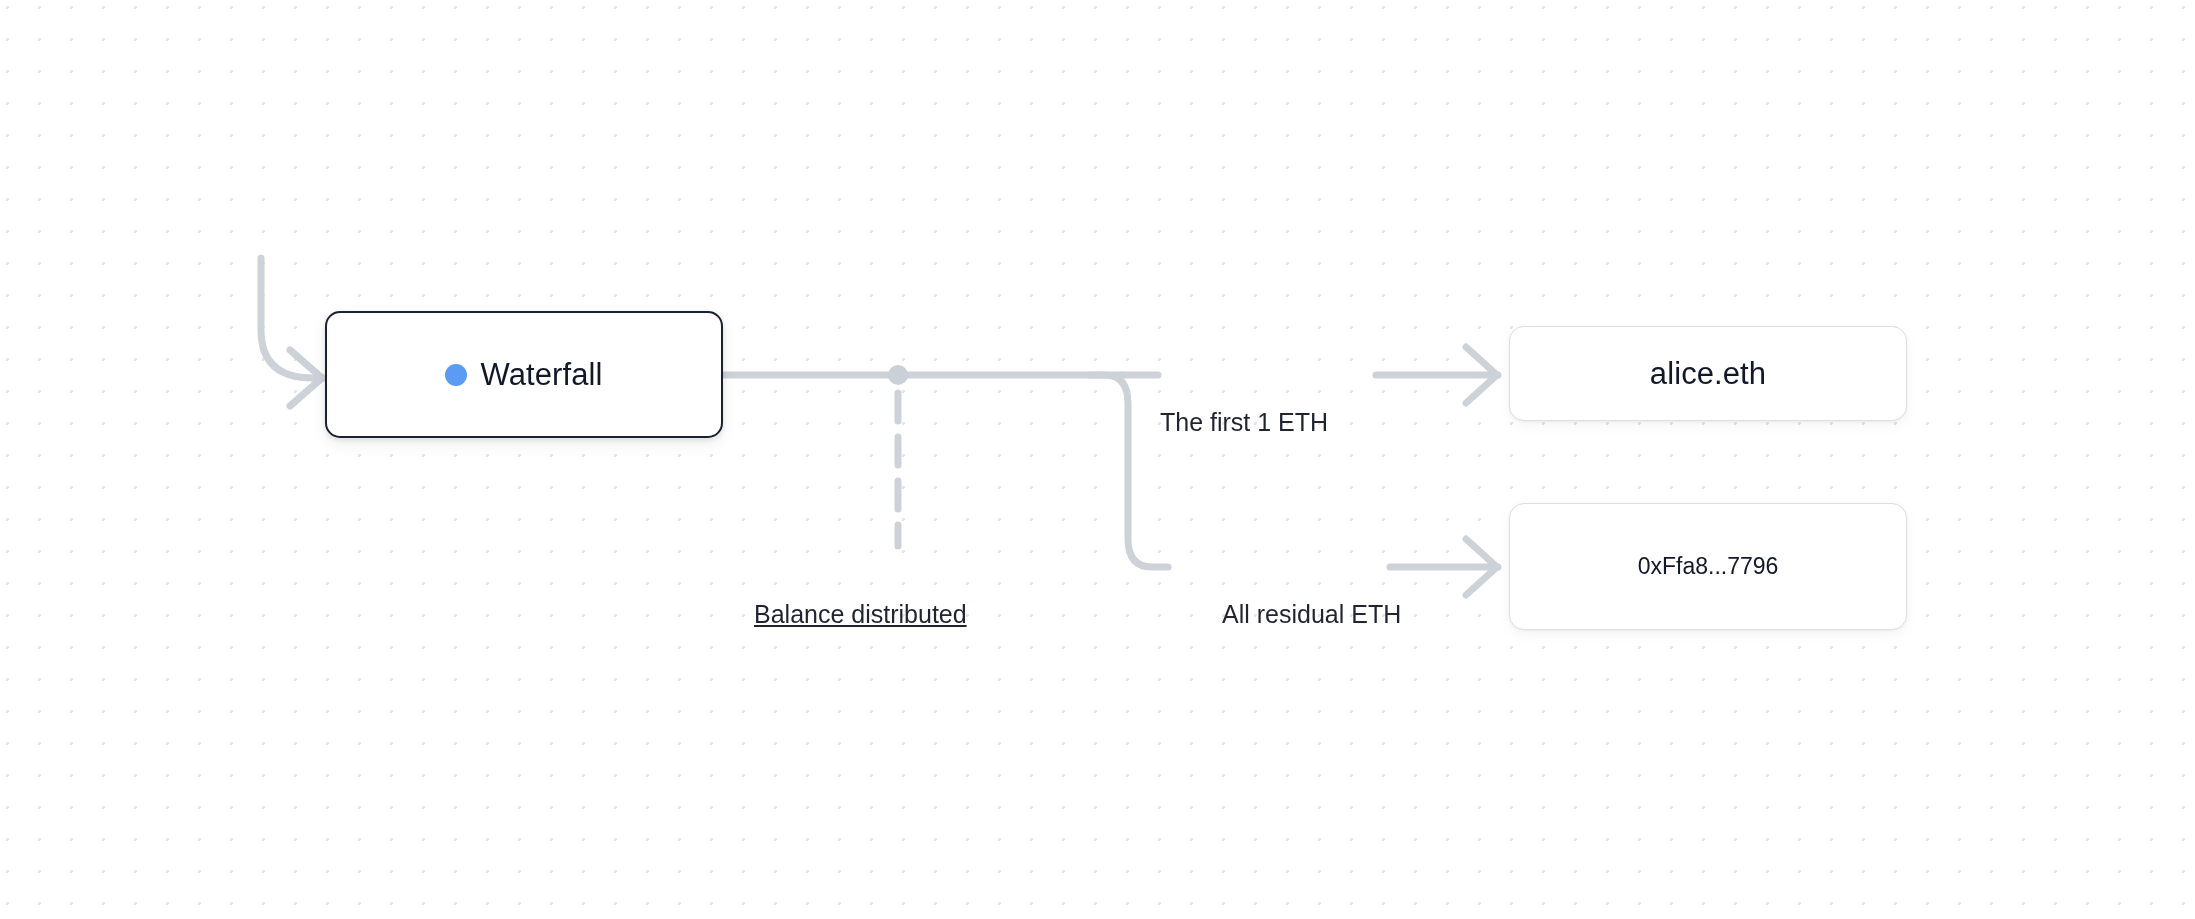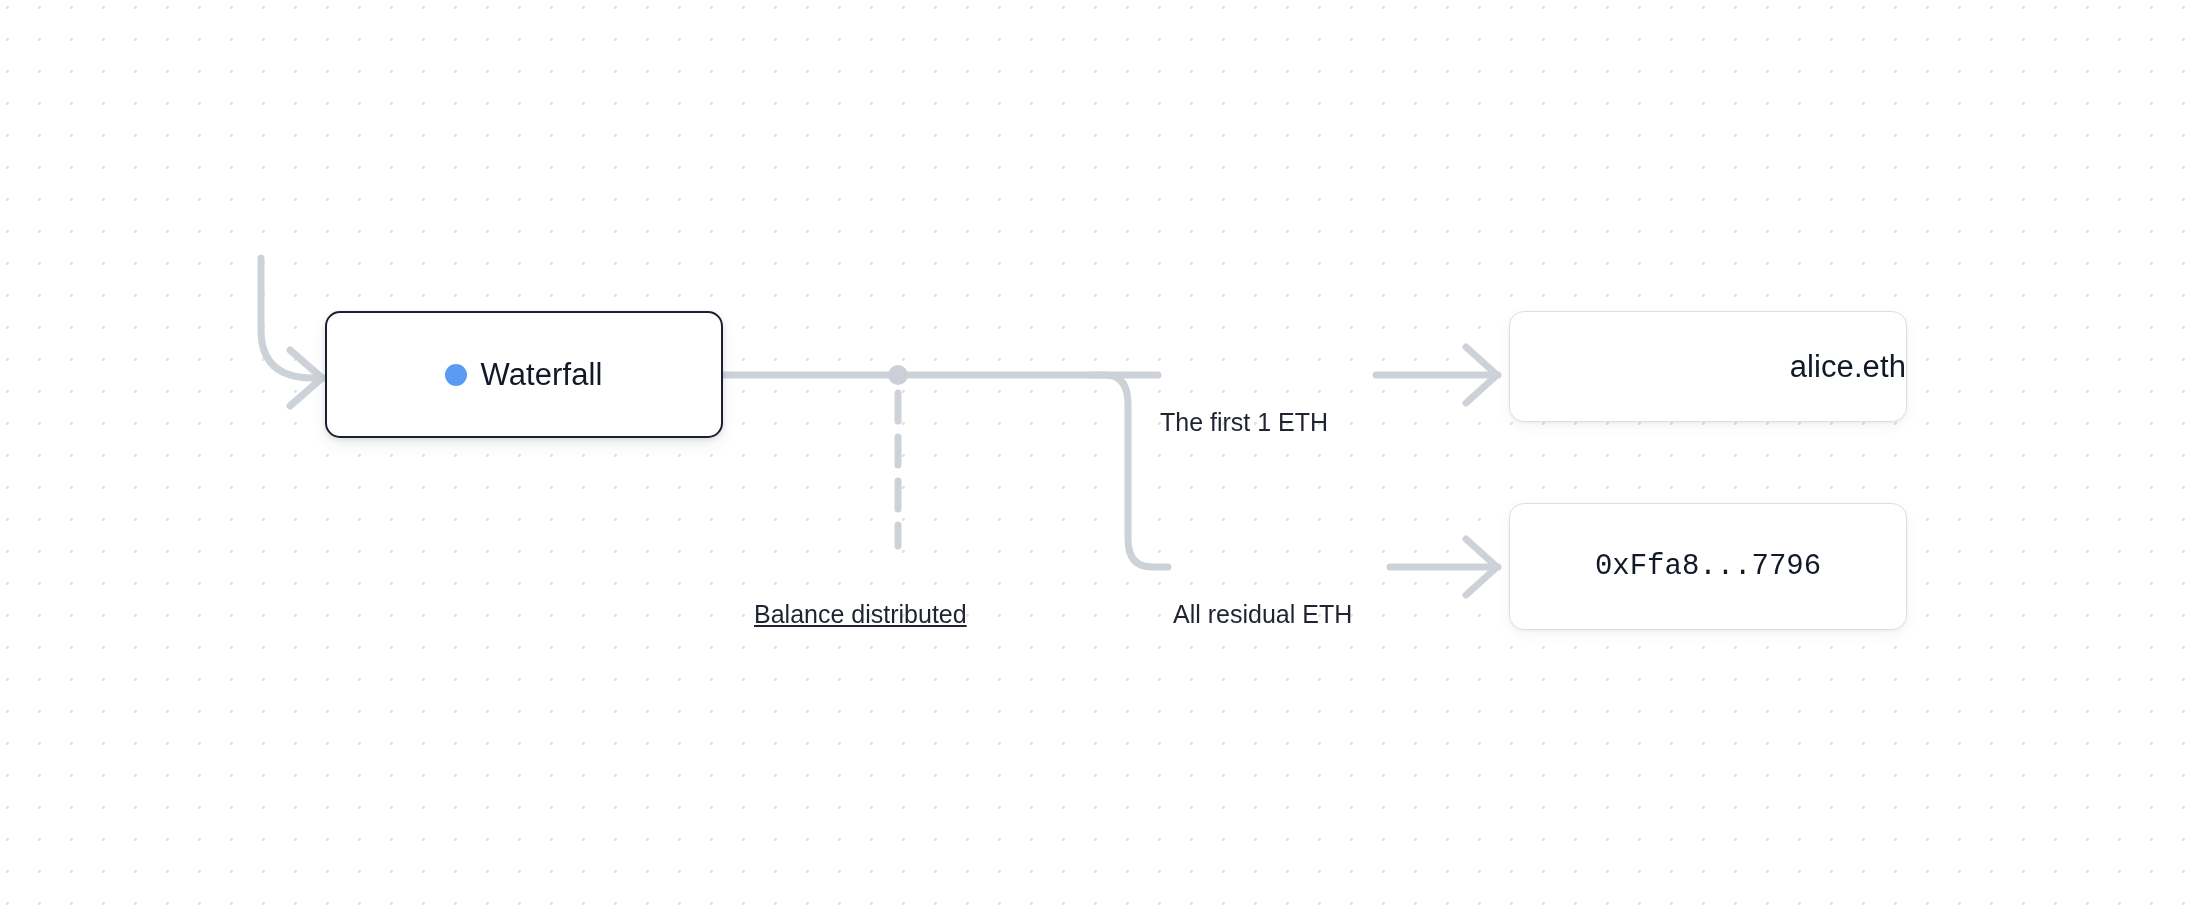--- a/index.html
+++ b/index.html
@@ -93,22 +93,22 @@
 
   .node-label {
     font-size: 31px;
     line-height: 1;
     color: #111827;
     letter-spacing: 0.1px;
     white-space: nowrap;
   }
 
   .node-label-mono {
-    font-family: Liberation Mono, monospace;
-    font-size: 29px;
+    font-family: Liberation Sans, sans-serif;
+    font-size: 23px;
     line-height: 1;
     color: #111827;
     letter-spacing: 0px;
     white-space: nowrap;
   }
 
   
   .edge-label {
     position: absolute;
     font-size: 25px;
@@ -154,27 +154,27 @@
     </g>
   </svg>
 
   <div class="node node-primary" style="left:325px; top:311px; width:398px; height:127px;">
     <div class="node-inner">
       <span class="status-dot" style="background:#5B9BF3;"></span>
       <span class="node-label">Waterfall</span>
     </div>
   </div>
 
-  <div class="node node-secondary" style="left:1509px; top:311px; width:398px; height:111px;justify-content:flex-end;">
+  <div class="node node-secondary" style="left:1509px; top:326px; width:398px; height:95px;">
     <span class="node-label">alice.eth</span>
   </div>
 
   <div class="node node-secondary" style="left:1509px; top:503px; width:398px; height:127px;">
     <span class="node-label-mono">0xFfa8...7796</span>
   </div>
 
   <span class="edge-label" style="left:1160px; top:362px;">The first 1 ETH</span>
 
-  <span class="edge-label" style="left:1173px; top:554px;">All residual ETH</span>
+  <span class="edge-label" style="left:1222px; top:554px;">All residual ETH</span>
 
   <span class="edge-label" style="left:754px; top:554px;text-decoration:underline;">Balance distributed</span>
 
 </div>
 
 </body></html>

